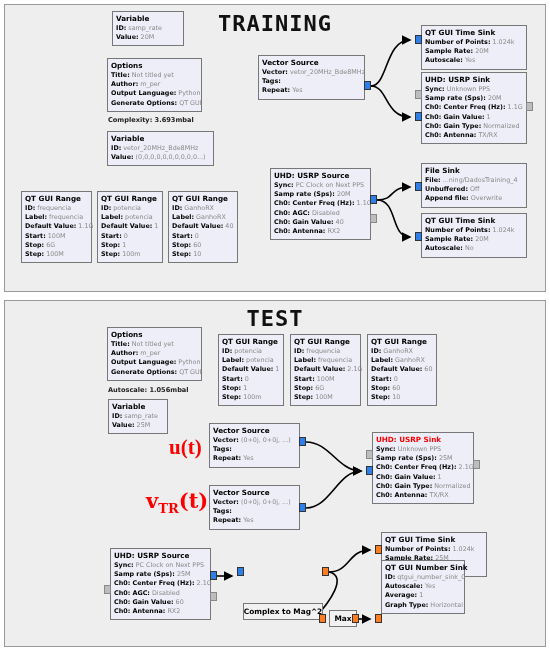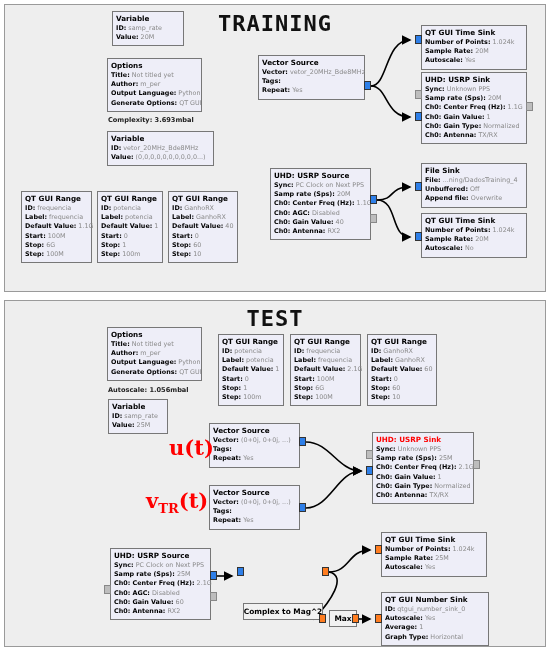--- a/index.html
+++ b/index.html
@@ -209,21 +209,21 @@
 <div class="blk" style="left:367px;top:334px;width:70px;">
   <span class="bt">QT GUI Range</span>
   <div class="row"><b>ID:</b> <span>GanhoRX</span></div>
   <div class="row"><b>Label:</b> <span>GanhoRX</span></div>
   <div class="row"><b>Default Value:</b> <span>60</span></div>
   <div class="row"><b>Start:</b> <span>0</span></div>
   <div class="row"><b>Stop:</b> <span>60</span></div>
   <div class="row"><b>Step:</b> <span>10</span></div>
 </div>
 
-<div class="annot" style="left:169px;top:435px;font-size:21px;">
+<div class="annot" style="left:169px;top:435px;font-size:21px;font-family:Liberation Serif, serif;">
   <span>u(t)</span>
 </div>
 
 <div class="annot" style="left:146px;top:488px;font-size:21px;">
   <span>v</span><sub>TR</sub><span>(t)</span>
 </div>
 
 <div class="blk" style="left:209px;top:423px;width:91px;">
   <span class="bt">Vector Source</span>
   <div class="row"><b>Vector:</b> <span>(0+0j, 0+0j, ...)</span></div>
@@ -279,21 +279,21 @@
 <div class="port orange" style="left:352px;top:614px;"></div>
 
 <div class="blk" style="left:381px;top:532px;width:106px;">
   <span class="bt">QT GUI Time Sink</span>
   <div class="row"><b>Number of Points:</b> <span>1.024k</span></div>
   <div class="row"><b>Sample Rate:</b> <span>25M</span></div>
   <div class="row"><b>Autoscale:</b> <span>Yes</span></div>
 </div>
 <div class="port orange" style="left:375px;top:545px;"></div>
 
-<div class="blk" style="left:381px;top:592px;width:108px;">
+<div class="blk" style="left:381px;top:560px;width:84px;">
   <span class="bt">QT GUI Number Sink</span>
   <div class="row"><b>ID:</b> <span>qtgui_number_sink_0</span></div>
   <div class="row"><b>Autoscale:</b> <span>Yes</span></div>
   <div class="row"><b>Average:</b> <span>1</span></div>
   <div class="row"><b>Graph Type:</b> <span>Horizontal</span></div>
 </div>
 <div class="port orange" style="left:375px;top:614px;"></div>
 
 <svg class="wires" viewBox="0 0 550 651">
   <defs>

